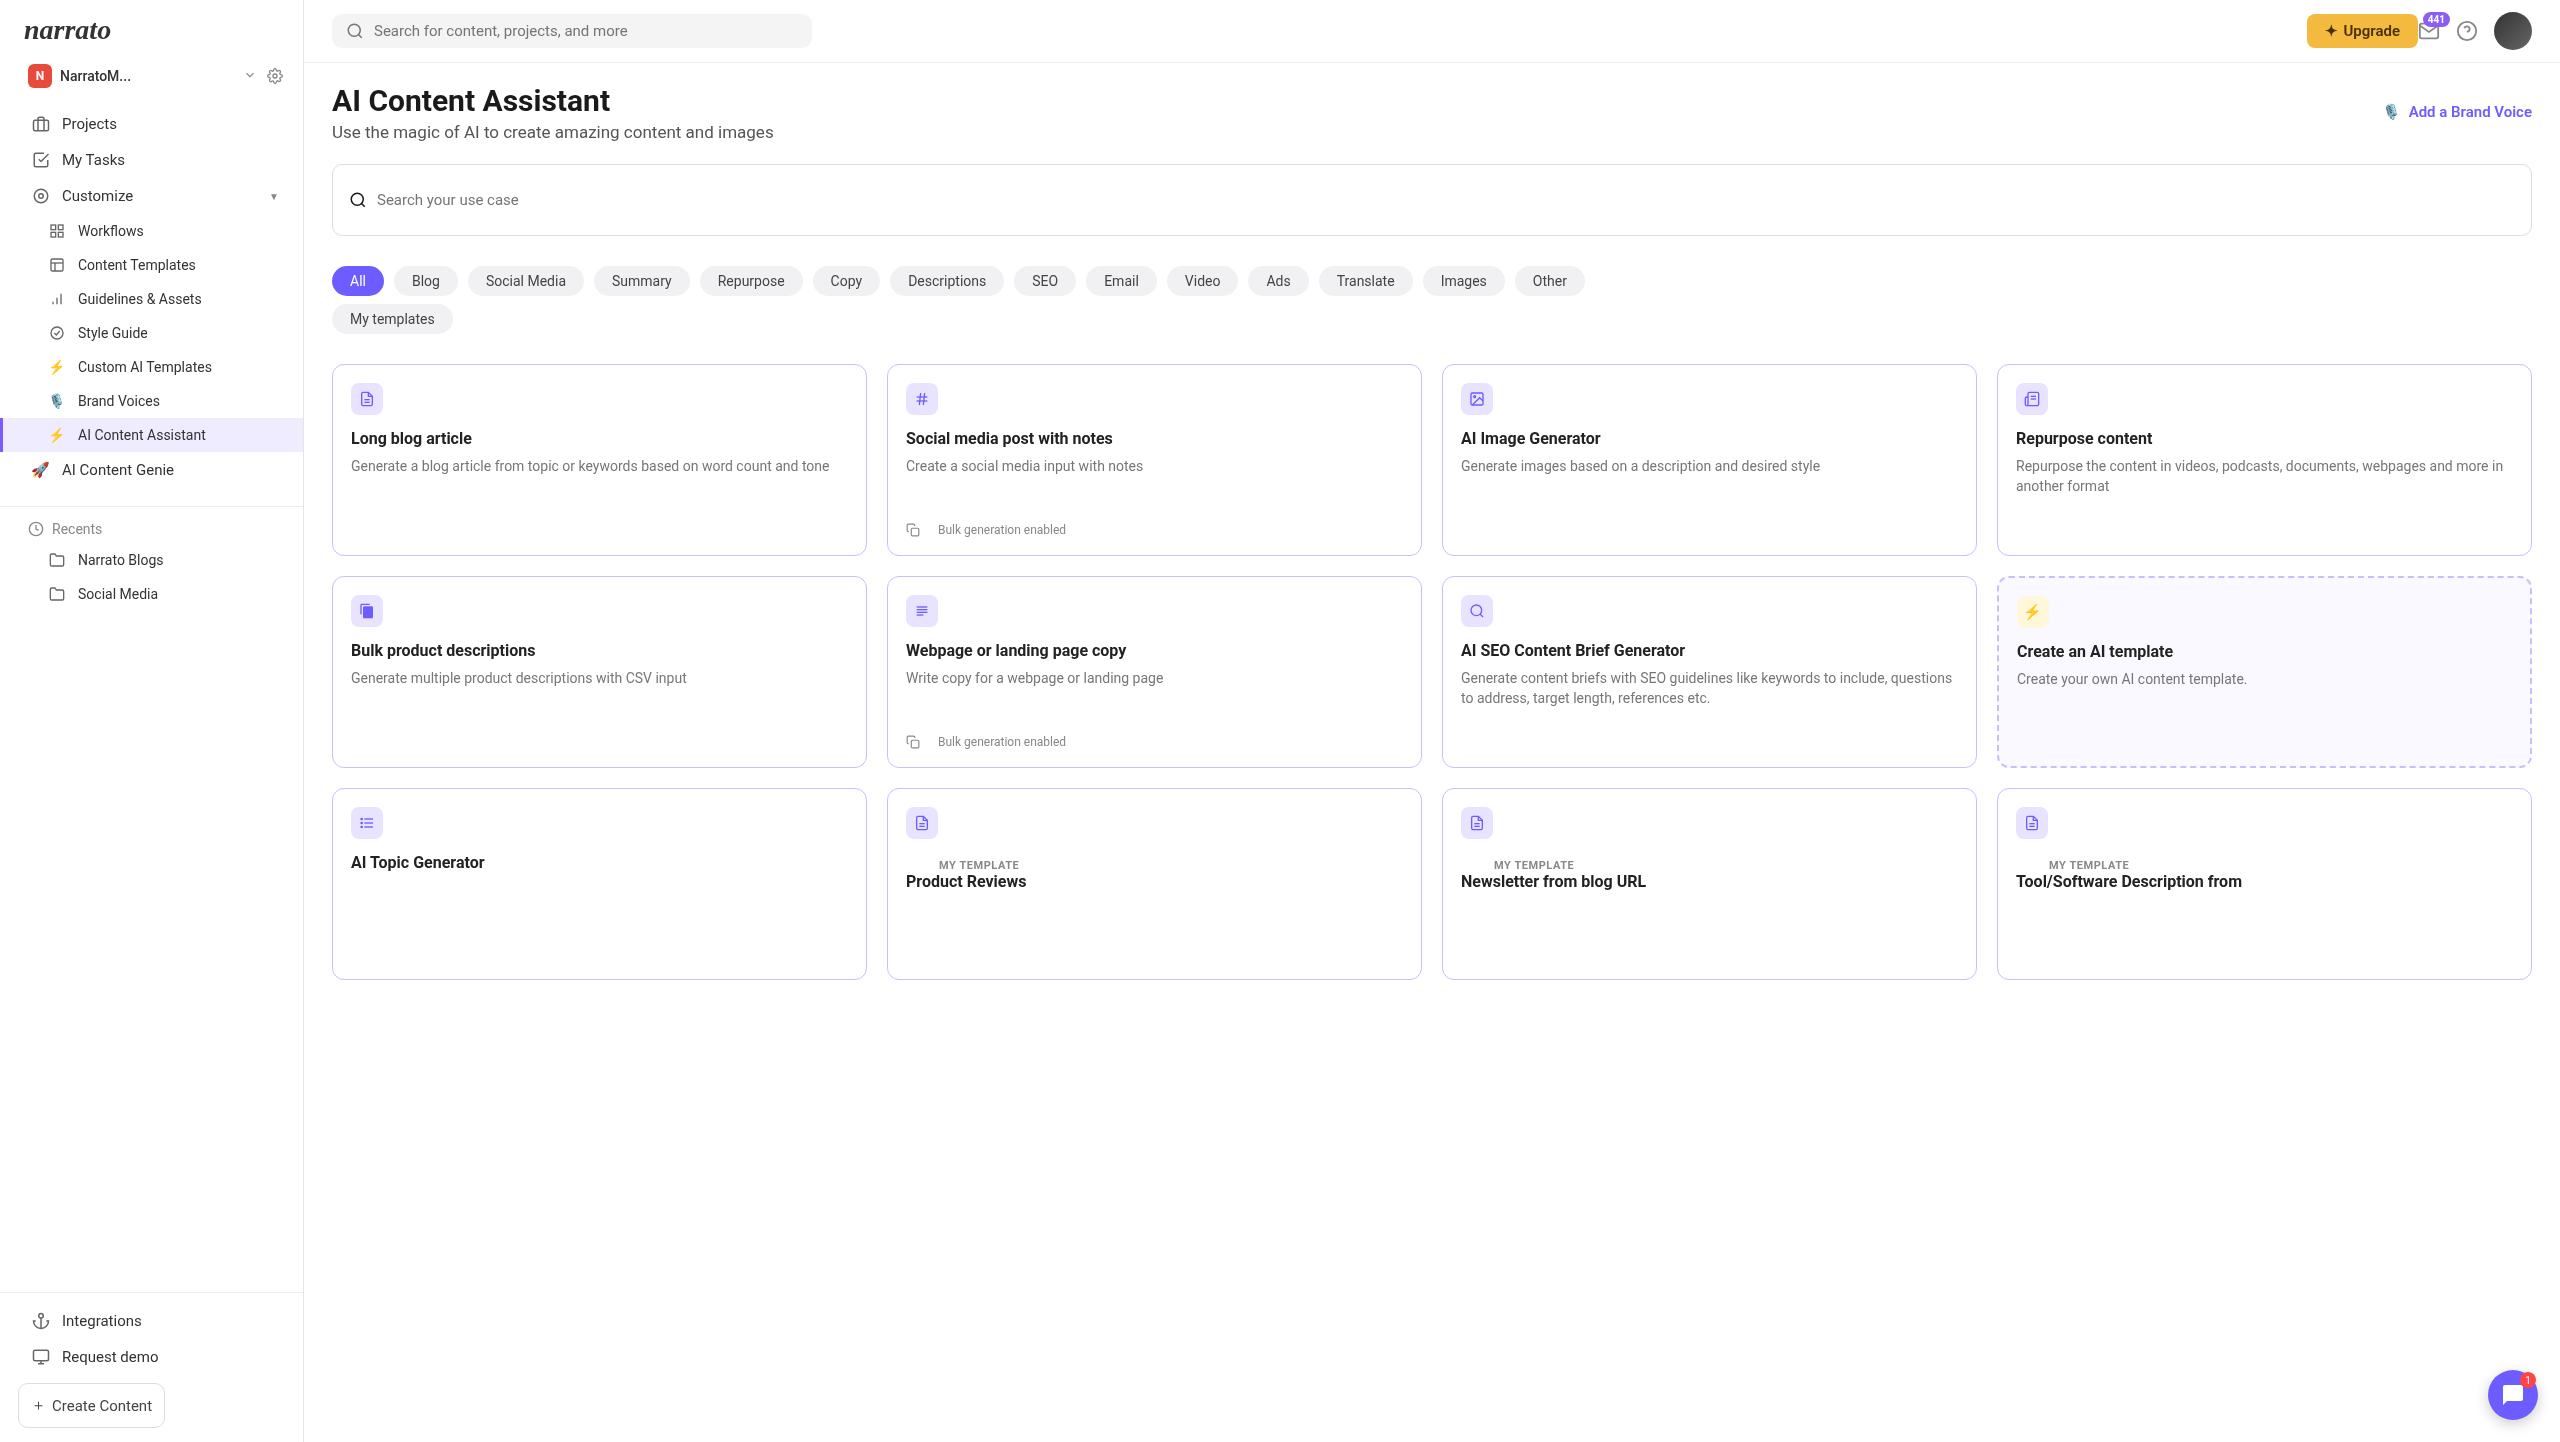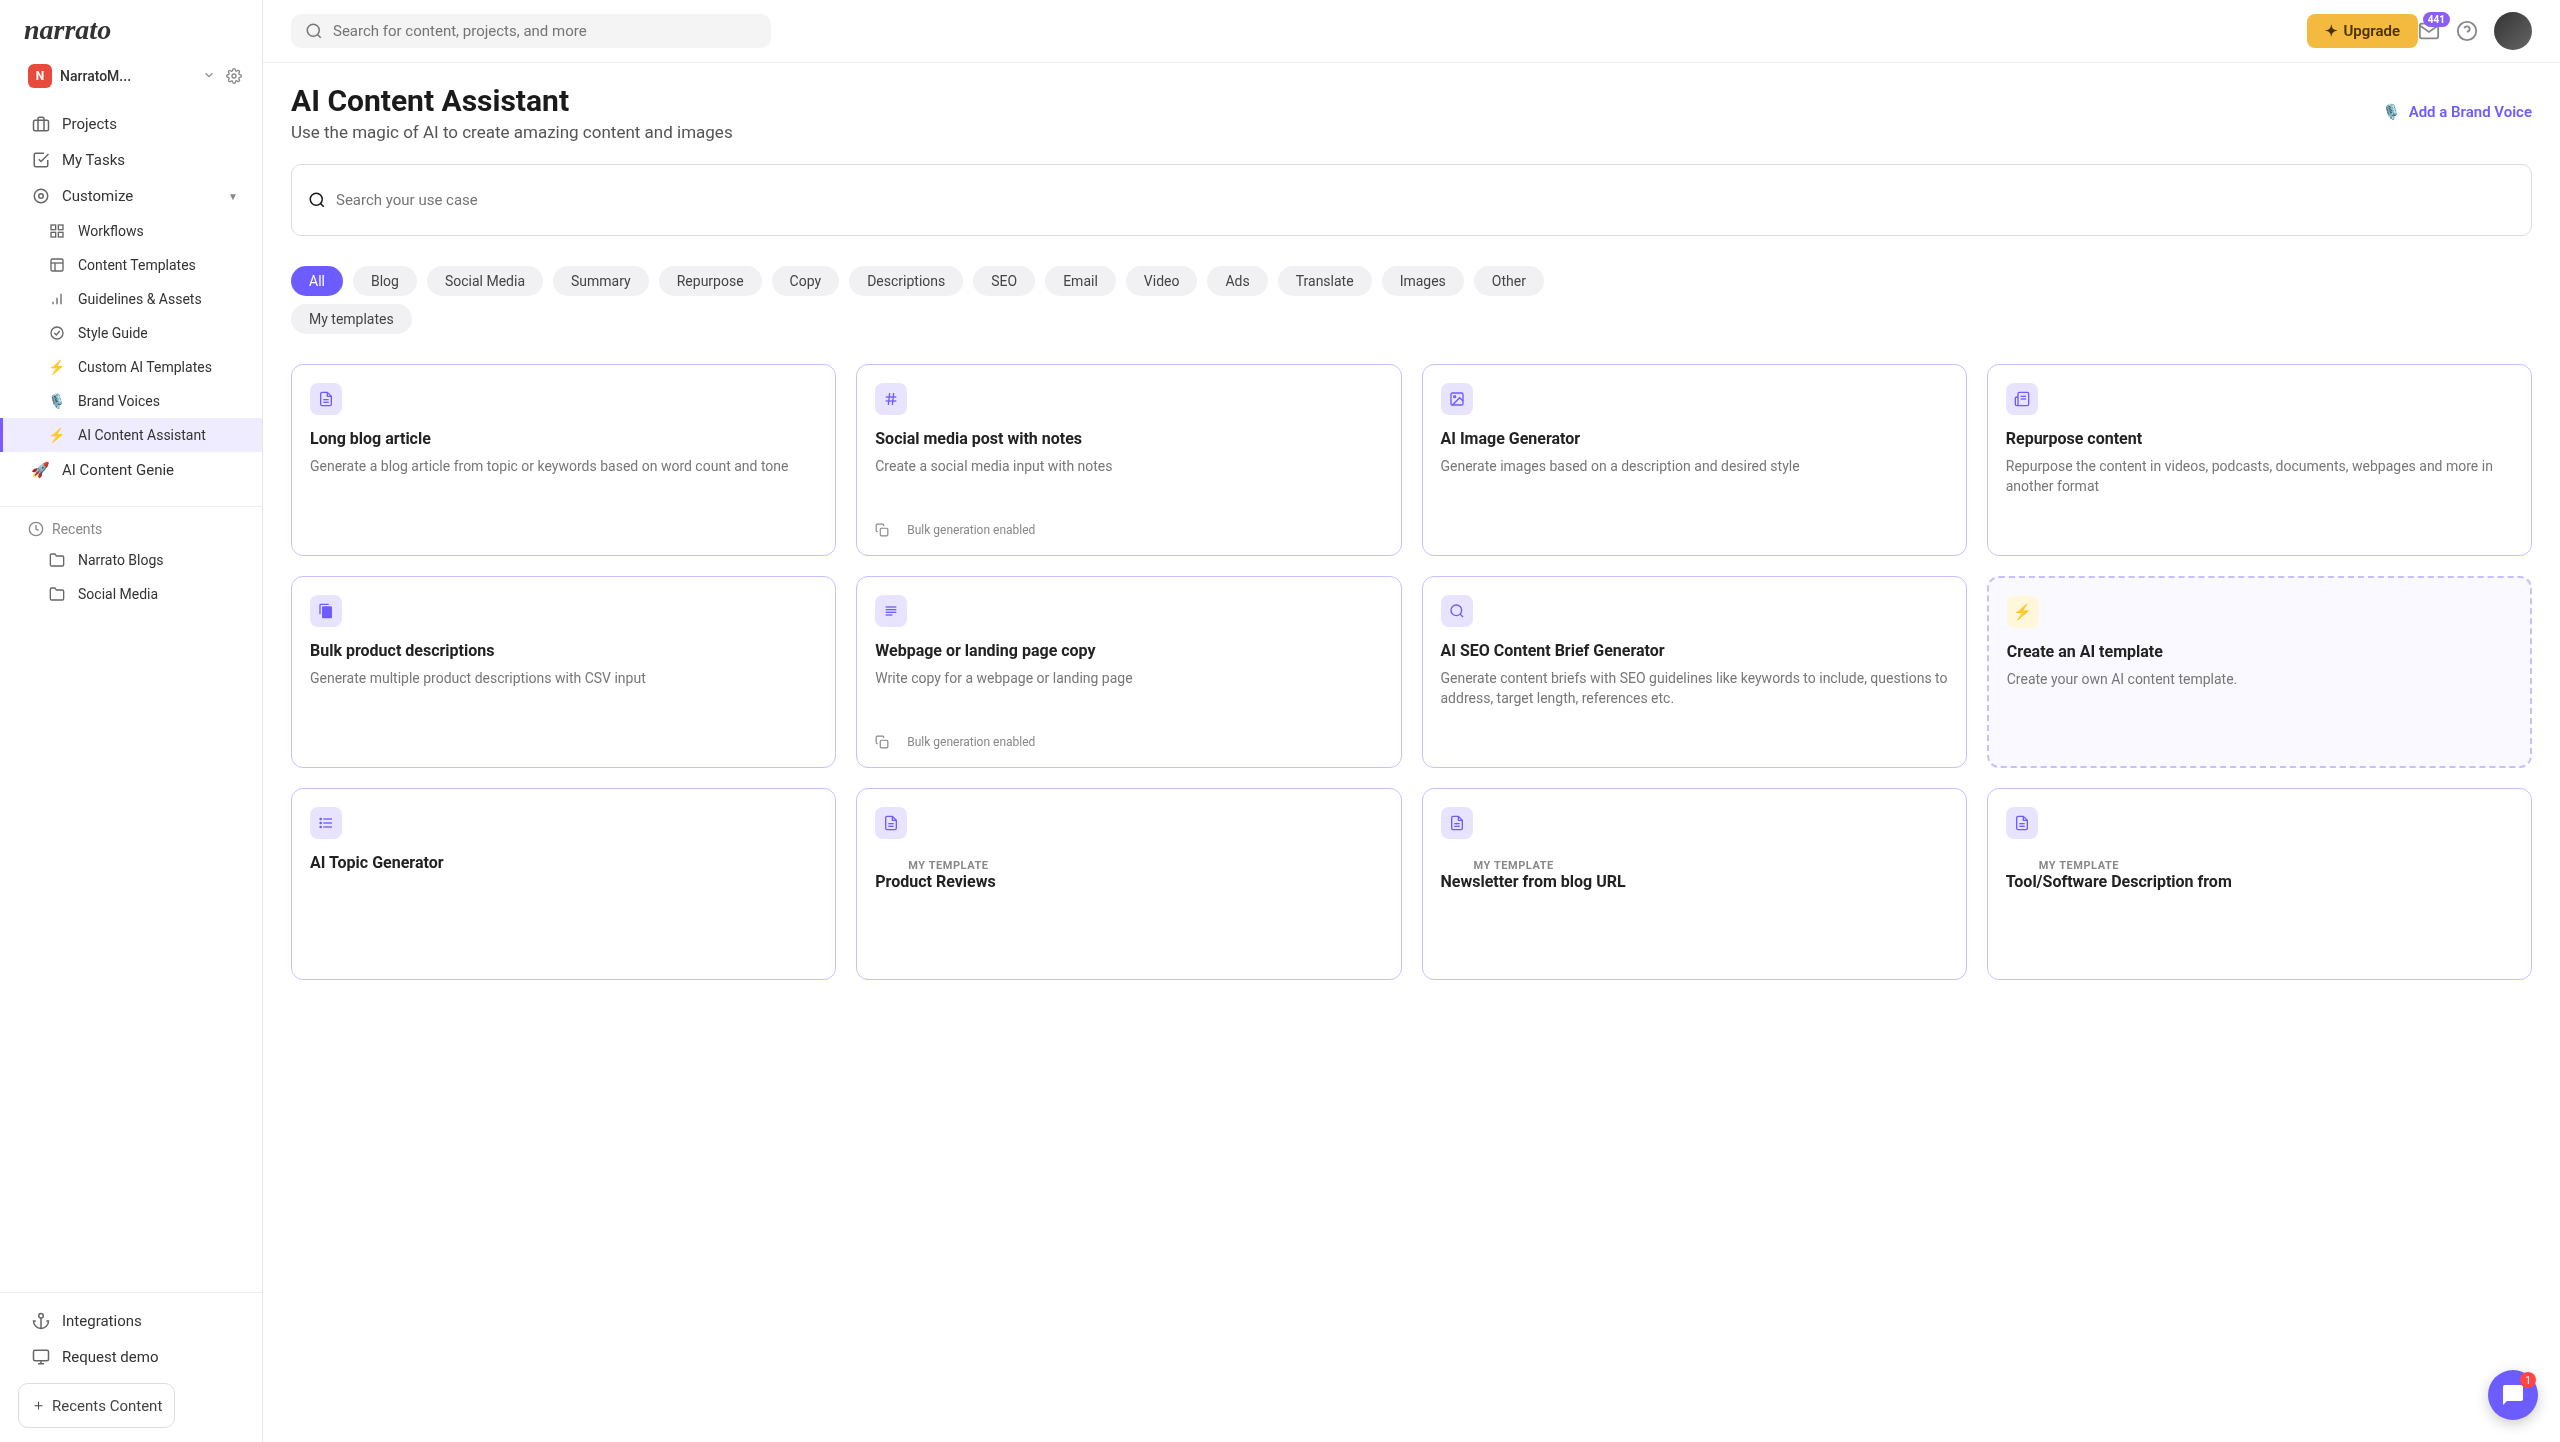--- a/index.html
+++ b/index.html
@@ -1,18 +1,18 @@
 <!DOCTYPE html>
 <html><head>
 <meta charset="utf-8">
 <style>
 * { margin: 0; padding: 0; box-sizing: border-box; font-family: -apple-system, BlinkMacSystemFont, "Segoe UI", Roboto, sans-serif; }
 body { background: #fff; color: #1a1a1a; }
 .app { display: flex; height: 100vh; }
-.sidebar { width: 263px; border-right: 1px solid #e5e5e5; display: flex; flex-direction: column; background: #fff; }
+.sidebar { width: 304px; border-right: 1px solid #e5e5e5; display: flex; flex-direction: column; background: #fff; }
 .logo-wrap { padding: 14px 24px 10px; }
 .logo { font-family: cursive; font-size: 28px; font-weight: 600; color: #333; font-style: italic; }
 .workspace-row { display: flex; align-items: center; gap: 8px; padding: 8px 20px 14px 28px; }
 .ws-badge { width: 24px; height: 24px; border-radius: 6px; background: #e84b3c; color: #fff; font-size: 12px; font-weight: 700; display: flex; align-items: center; justify-content: center; }
 .ws-name { flex: 1; font-size: 14px; font-weight: 500; color: #333; white-space: nowrap; overflow: hidden; text-overflow: ellipsis; }
 .ws-icons { display: flex; gap: 10px; color: #888; }
 .nav { flex: 1; overflow-y: auto; padding: 4px 0; }
 .nav-item { display: flex; align-items: center; gap: 12px; padding: 9px 24px 9px 32px; font-size: 15px; color: #333; cursor: pointer; }
 .nav-item.sub { padding-left: 48px; font-size: 14px; }
 .nav-item.active { background: #f0ecff; border-left: 3px solid #7c5cff; padding-left: 29px; }
@@ -209,21 +209,21 @@
             <svg width="18" height="18" viewBox="0 0 24 24" fill="none" stroke="currentColor" stroke-width="2">
               <rect x="2" y="3" width="20" height="14" rx="2"></rect>
               <line x1="8" y1="21" x2="16" y2="21"></line>
               <line x1="12" y1="17" x2="12" y2="21"></line>
             </svg>
           </span>
           <span>Request demo</span>
         </div>
       <button class="create-btn">
           <span>＋</span>
-          <span>Recents Content</span>
+          <span>Create Content</span>
         </button>
     </div>
   </aside>
 
   <main class="main">
     <div class="topbar">
       <div class="search-box">
         <span>
             <svg width="18" height="18" viewBox="0 0 24 24" fill="none" stroke="currentColor" stroke-width="2">
               <circle cx="11" cy="11" r="8"></circle>

